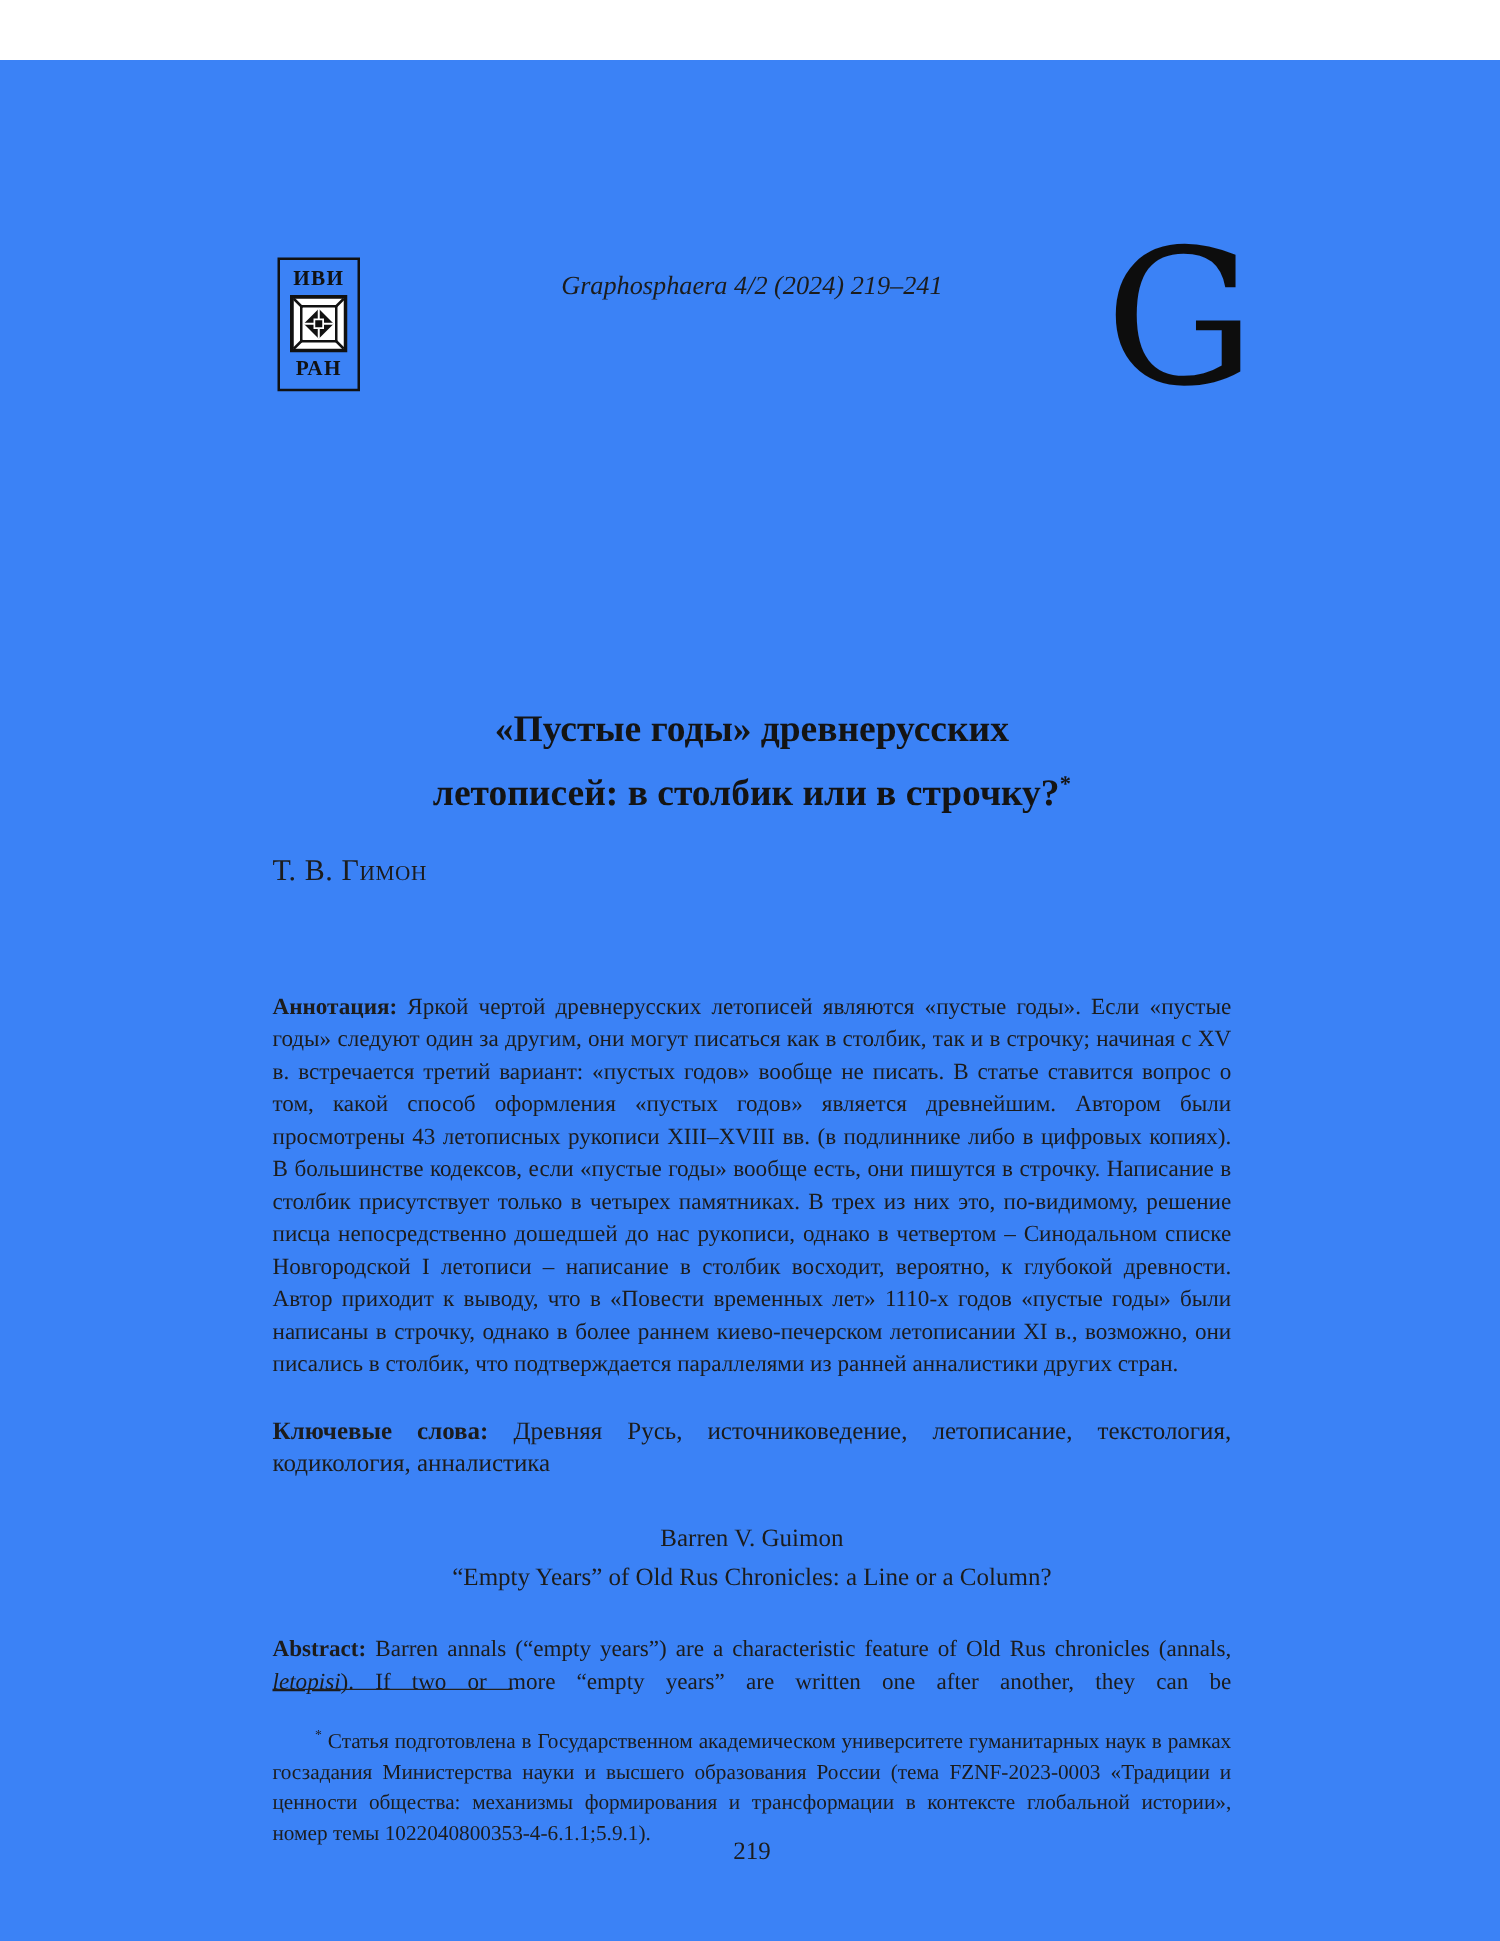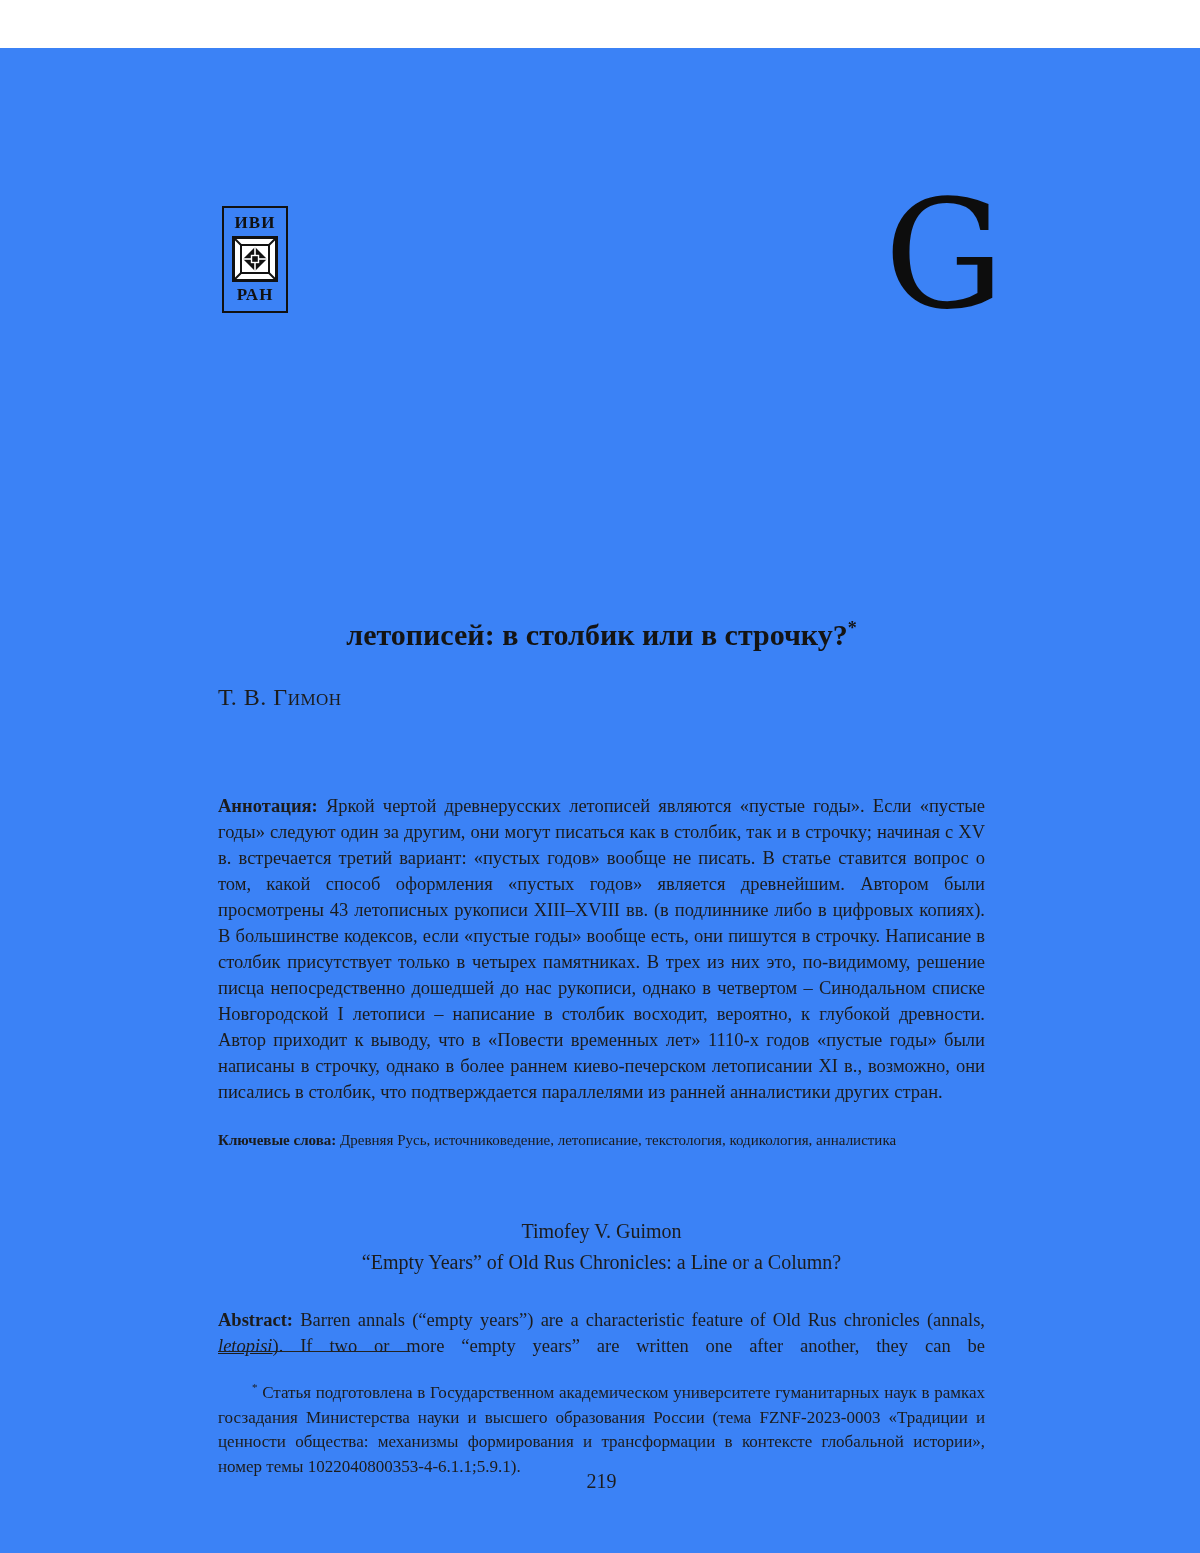--- a/index.html
+++ b/index.html
@@ -95,21 +95,21 @@
   .abstract-ru {
     top: 726px;
     font-size: 18.5px;
     line-height: 26px;
     text-align: justify;
   }
   .bold-label { font-weight: bold; }
 
   .keywords {
     top: 1064px;
-    font-size: 15px;
+    font-size: 20px;
     line-height: 26px;
     text-align: justify;
   }
 
   .english-head {
     top: 1168px;
     text-align: center;
     font-size: 20px;
     line-height: 31px;
   }
@@ -163,42 +163,43 @@
       <line x1="3" y1="43" x2="10" y2="36" stroke="#111" stroke-width="2"></line>
       <line x1="43" y1="43" x2="36" y2="36" stroke="#111" stroke-width="2"></line>
       <polygon points="23,11 35,23 23,35 11,23" fill="#111"></polygon>
       <line x1="23" y1="11" x2="23" y2="35" stroke="#fff" stroke-width="1.6"></line>
       <line x1="11" y1="23" x2="35" y2="23" stroke="#fff" stroke-width="1.6"></line>
       <rect x="19.5" y="19.5" width="7" height="7" fill="#111" stroke="#fff" stroke-width="1.4"></rect>
     </svg>
     <div class="logo-text">РАН</div>
   </div>
 
+  <div class="journal-line">Graphosphaera 4/2 (2024) 219–241</div>
 
   <div class="g-mark">G</div>
 
   <div class="content">
 
     <h1 class="block article-title">
-      <br>
+      <span>«Пустые годы» древнерусских</span><br>
       <span>летописей: в столбик или в строчку?</span><sup>*</sup>
     </h1>
 
     <div class="block author-name">Т. В. Гимон</div>
 
     <p class="block abstract-ru">
       <span class="bold-label">Аннотация:</span><span> Яркой чертой древнерусских летописей являются «пустые годы». Если «пустые годы» следуют один за другим, они могут писаться как в столбик, так и в строчку; начиная с XV в. встречается третий вариант: «пустых годов» вообще не писать. В статье ставится вопрос о том, какой способ оформления «пустых годов» является древнейшим. Автором были просмотрены 43 летописных рукописи XIII–XVIII вв. (в подлиннике либо в цифровых копиях). В большинстве кодексов, если «пустые годы» вообще есть, они пишутся в строчку. Написание в столбик присутствует только в четырех памятниках. В трех из них это, по-видимому, решение писца непосредственно дошедшей до нас рукописи, однако в четвертом – Синодальном списке Новгородской I летописи – написание в столбик восходит, вероятно, к глубокой древности. Автор приходит к выводу, что в «Повести временных лет» 1110-х годов «пустые годы» были написаны в строчку, однако в более раннем киево-печерском летописании XI в., возможно, они писались в столбик, что подтверждается параллелями из ранней анналистики других стран.</span>
     </p>
 
     <p class="block keywords">
       <span class="bold-label">Ключевые слова:</span><span> Древняя Русь, источниковедение, летописание, текстология, кодикология, анналистика</span>
     </p>
 
     <div class="block english-head">
-      <div>Timofey V. Guimon</div>
+      <div>Barren V. Guimon</div>
       <div class="en-title">“Empty Years” of Old Rus Chronicles: a Line or a Column?</div>
     </div>
 
     <p class="block abstract-en">
       <span class="bold-label">Abstract:</span><span> Barren annals (“empty years”) are a characteristic feature of Old Rus chronicles (annals, </span><span class="ital">letopisi</span><span>). If two or more “empty years” are written one after another, they can be</span>
     </p>
 
     <p class="block footnote">
       <span class="fn-indent"></span><sup>*</sup><span> Статья подготовлена в Государственном академическом университете гуманитарных наук в рамках госзадания Министерства науки и высшего образования России (тема FZNF-2023-0003 «Традиции и ценности общества: механизмы формирования и трансформации в контексте глобальной истории», номер темы 1022040800353-4-6.1.1;5.9.1).</span>
     </p>

